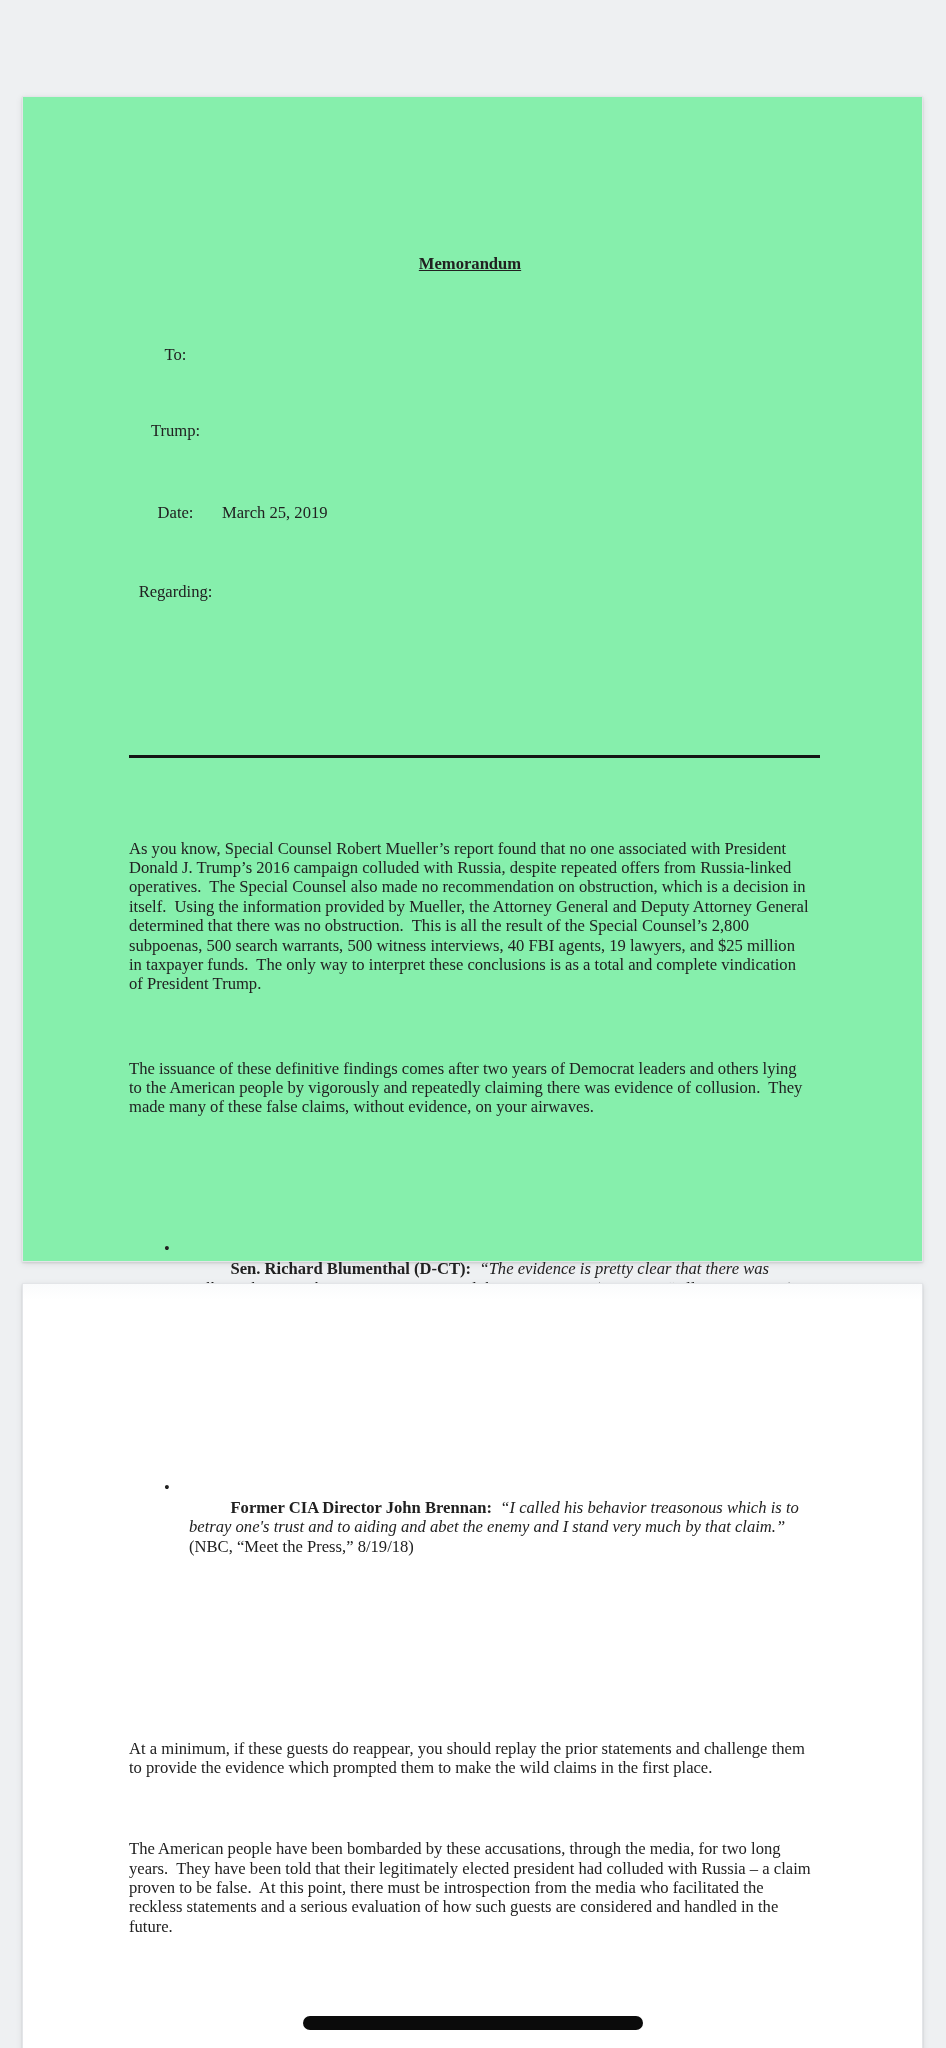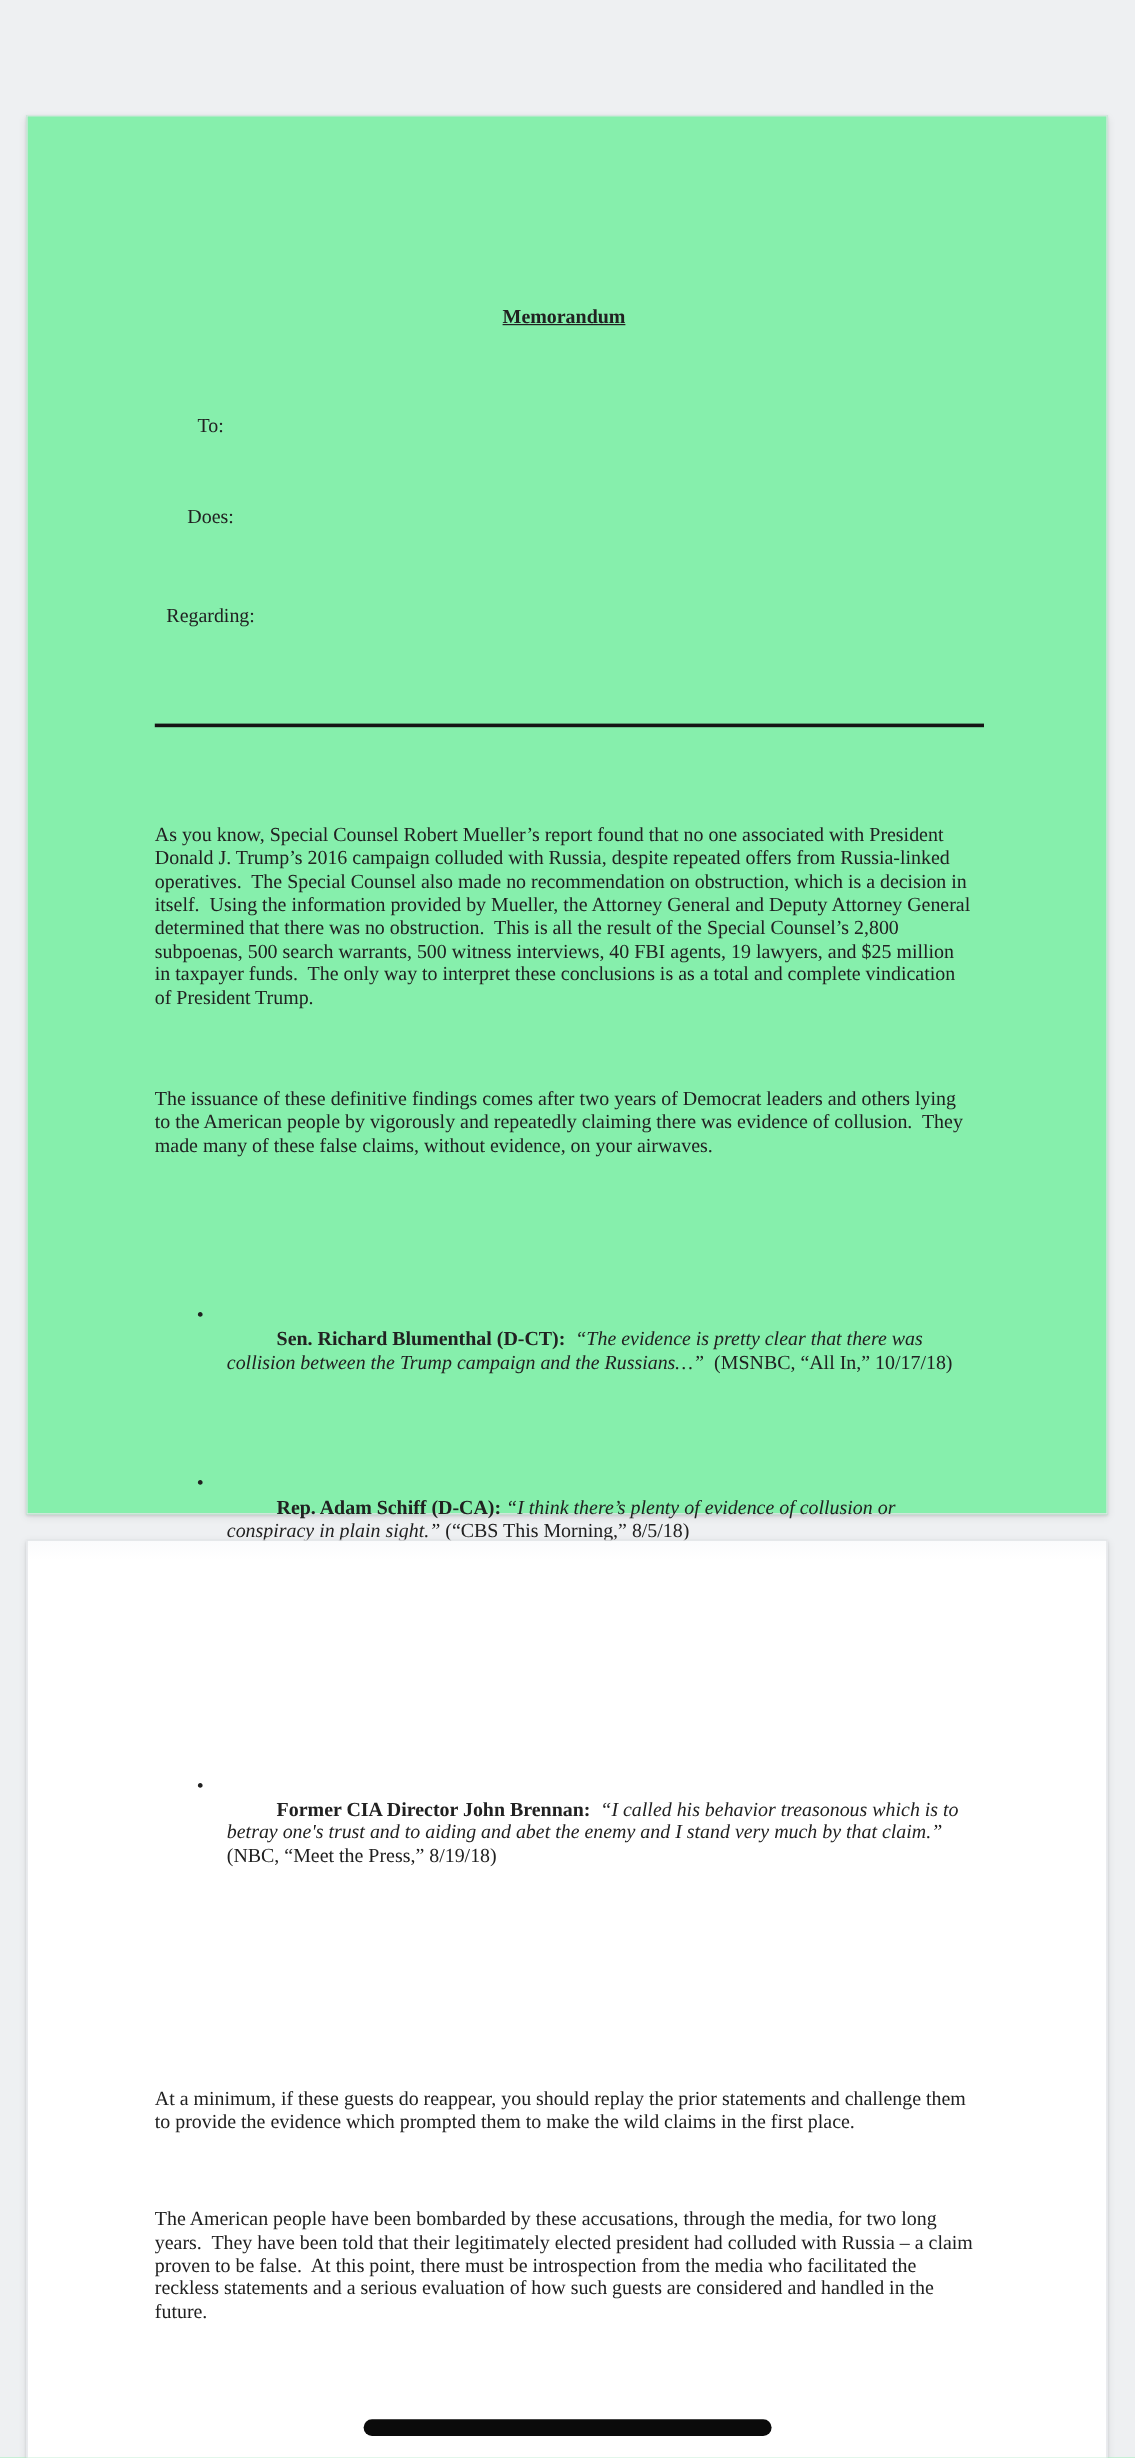--- a/index.html
+++ b/index.html
@@ -30,21 +30,21 @@
     margin: 0 0 14px 0;
     font-size: 16.6px; line-height: 19.4px;
     font-weight: bold; text-decoration: underline; text-align: center;
   }
   .frow { display: flex; }
   .frow .flabel { width: 93px; flex: 0 0 93px; text-align: center; }
   .frow .fvalue { flex: 1; }
   .mb17 { margin-bottom: 17px; }
   .mb24 { margin-bottom: 24px; }
   .mb21 { margin-bottom: 21px; }
-  .mb22 { margin-bottom: 22px; }
+  .mb22 { margin-bottom: 22px; flex-direction: column; }
   .rule { width: 691px; border-top: 3px solid #151515; margin-bottom: 22px; }
   p.para { margin: 0 0 26px 0; }
   ul.blist { list-style: none; margin: 0; padding: 0; }
   ul.blist li {
     position: relative; padding-left: 60px; margin: 0 0 24px 0;
   }
   ul.blist li:last-child { margin-bottom: 0; }
   .marker { position: absolute; left: 35px; top: -1px; }
   .bname { font-weight: bold; }
   .bquote, .pullquote { font-style: italic; }
@@ -65,21 +65,25 @@
 <div>
 
   <section class="page" id="page1">
     <div class="doc">
       <h1 class="title">Memorandum</h1>
 
       <div class="frow mb17">
         <span class="flabel">To:</span>
       </div>
       <div class="frow mb24">
-        <span class="flabel">Does:</span>
+        <span class="flabel">Trump:</span>
+      </div>
+      <div class="frow mb21">
+        <span class="flabel">Date:</span>
+        <span class="fvalue">March 25, 2019</span>
       </div>
       <div class="frow mb22">
         <span class="flabel">Regarding:</span>
       </div>
 
       <div class="rule"></div>
 
       <p class="para">As you know, Special Counsel Robert Mueller’s report found that no one associated with President Donald J. Trump’s 2016 campaign colluded with Russia, despite repeated offers from Russia-linked operatives.  The Special Counsel also made no recommendation on obstruction, which is a decision in itself.  Using the information provided by Mueller, the Attorney General and Deputy Attorney General determined that there was no obstruction.  This is all the result of the Special Counsel’s 2,800 subpoenas, 500 search warrants, 500 witness interviews, 40 FBI agents, 19 lawyers, and $25 million in taxpayer funds.  The only way to interpret these conclusions is as a total and complete vindication of President Trump.</p>
       <p class="para">The issuance of these definitive findings comes after two years of Democrat leaders and others lying to the American people by vigorously and repeatedly claiming there was evidence of collusion.  They made many of these false claims, without evidence, on your airwaves.</p>
 

